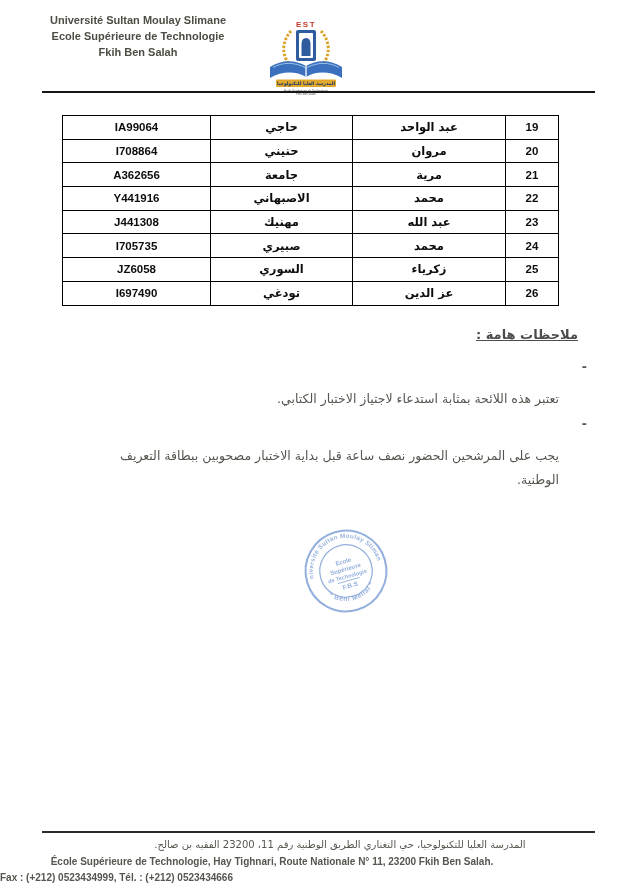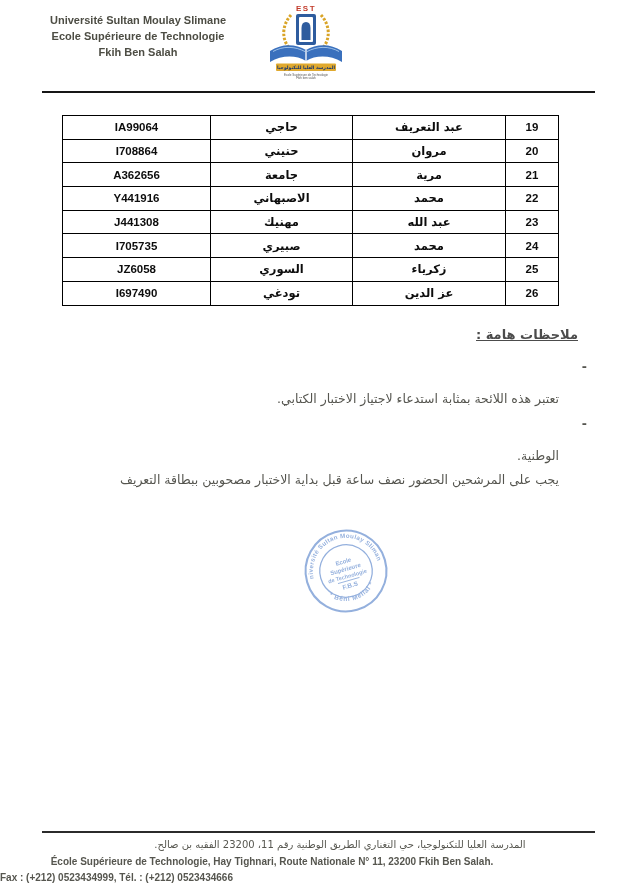--- a/index.html
+++ b/index.html
@@ -15,21 +15,21 @@
   .hdr-left {
     position:absolute; left:38px; top:12px; width:200px;
     text-align:center; color:#4d4d44; font-weight:bold;
     font-size:11px; line-height:16px;
   }
   .hdr-right {
     position:absolute; left:408px; top:8px; width:206px;
     text-align:center; color:#535353; direction:rtl;
     font-size:13.5px; line-height:19.5px;
   }
-  .logo-box { position:absolute; left:264px; top:1px; width:84px; height:80px; }
+  .logo-box { position:absolute; left:264px; top:17px; width:84px; height:80px; }
 
   .rule-top {
     position:absolute; left:42px; top:91px; width:553px; height:2px;
     background:#161616;
   }
 
   
   table.cand {
     position:absolute; left:62px; top:115px; width:496px;
     border-collapse:collapse; table-layout:fixed;
@@ -116,21 +116,21 @@
   </div>
 
 
   <div class="rule-top"></div>
 
   <table class="cand">
     <tbody>
         <tr>
           <td class="c-id">IA99064</td>
           <td class="c-last ar" dir="rtl">حاجي</td>
-          <td class="c-first ar" dir="rtl">عبد التعريف</td>
+          <td class="c-first ar" dir="rtl">عبد الواحد</td>
           <td class="c-num">19</td>
         </tr>
         <tr>
           <td class="c-id">I708864</td>
           <td class="c-last ar" dir="rtl">حنيني</td>
           <td class="c-first ar" dir="rtl">مروان</td>
           <td class="c-num">20</td>
         </tr>
         <tr>
           <td class="c-id">A362656</td>
@@ -174,22 +174,22 @@
   <div class="notes-title ar">ملاحظات هامة :</div>
 
   <div class="notes-list">
     <div class="note-item ar">
       <span class="note-dash">-</span>
       <div class="note-text">تعتبر هذه اللائحة بمثابة استدعاء لاجتياز الاختبار الكتابي.</div>
     </div>
     <div class="note-item ar">
       <span class="note-dash">-</span>
       <div class="note-text">
+        <div>يجب على المرشحين الحضور نصف ساعة قبل بداية الاختبار مصحوبين ببطاقة التعريف</div>
         <div>الوطنية.</div>
-        <div>يجب على المرشحين الحضور نصف ساعة قبل بداية الاختبار مصحوبين ببطاقة التعريف</div>
       </div>
     </div>
   </div>
 
   <div class="stamp">
     <svg width="86" height="86" viewBox="0 0 100 100">
       <defs>
         <path id="arcTop" d="M 11.5,50 A 38.5,38.5 0 1 1 88.5,50"></path>
         <path id="arcBottom" d="M 15,50 A 35,35 0 0 0 85,50"></path>
       </defs>

